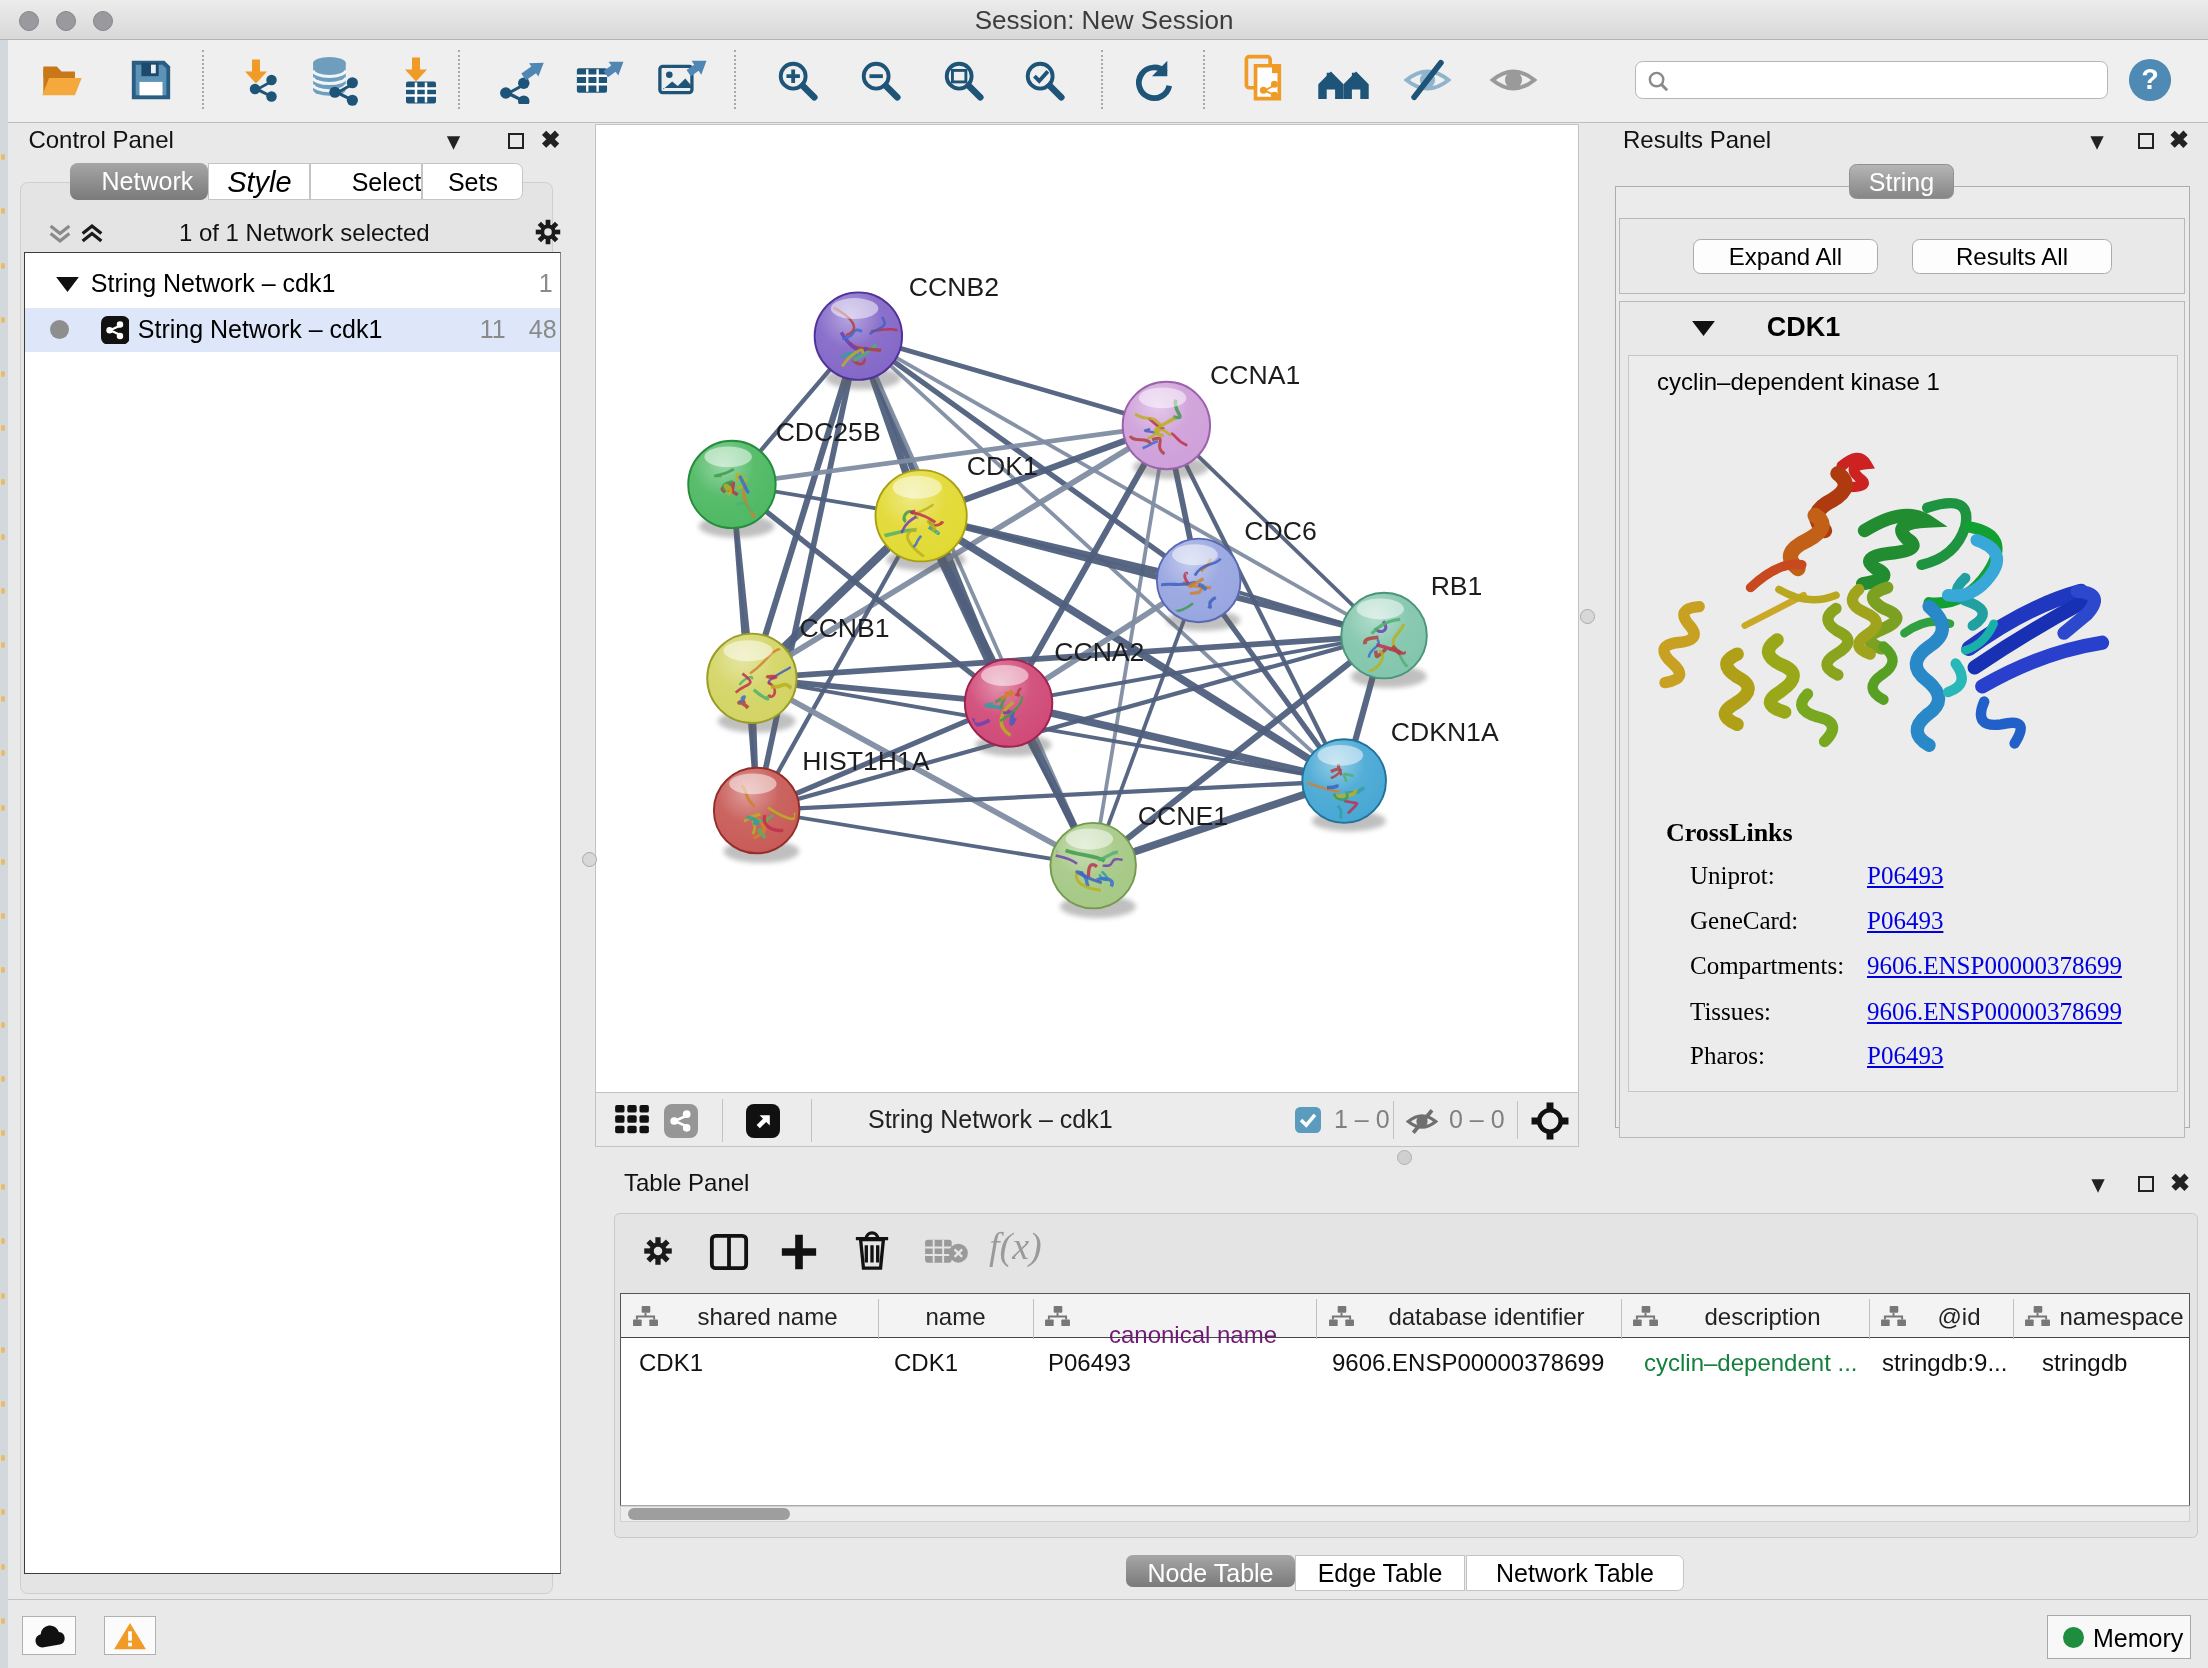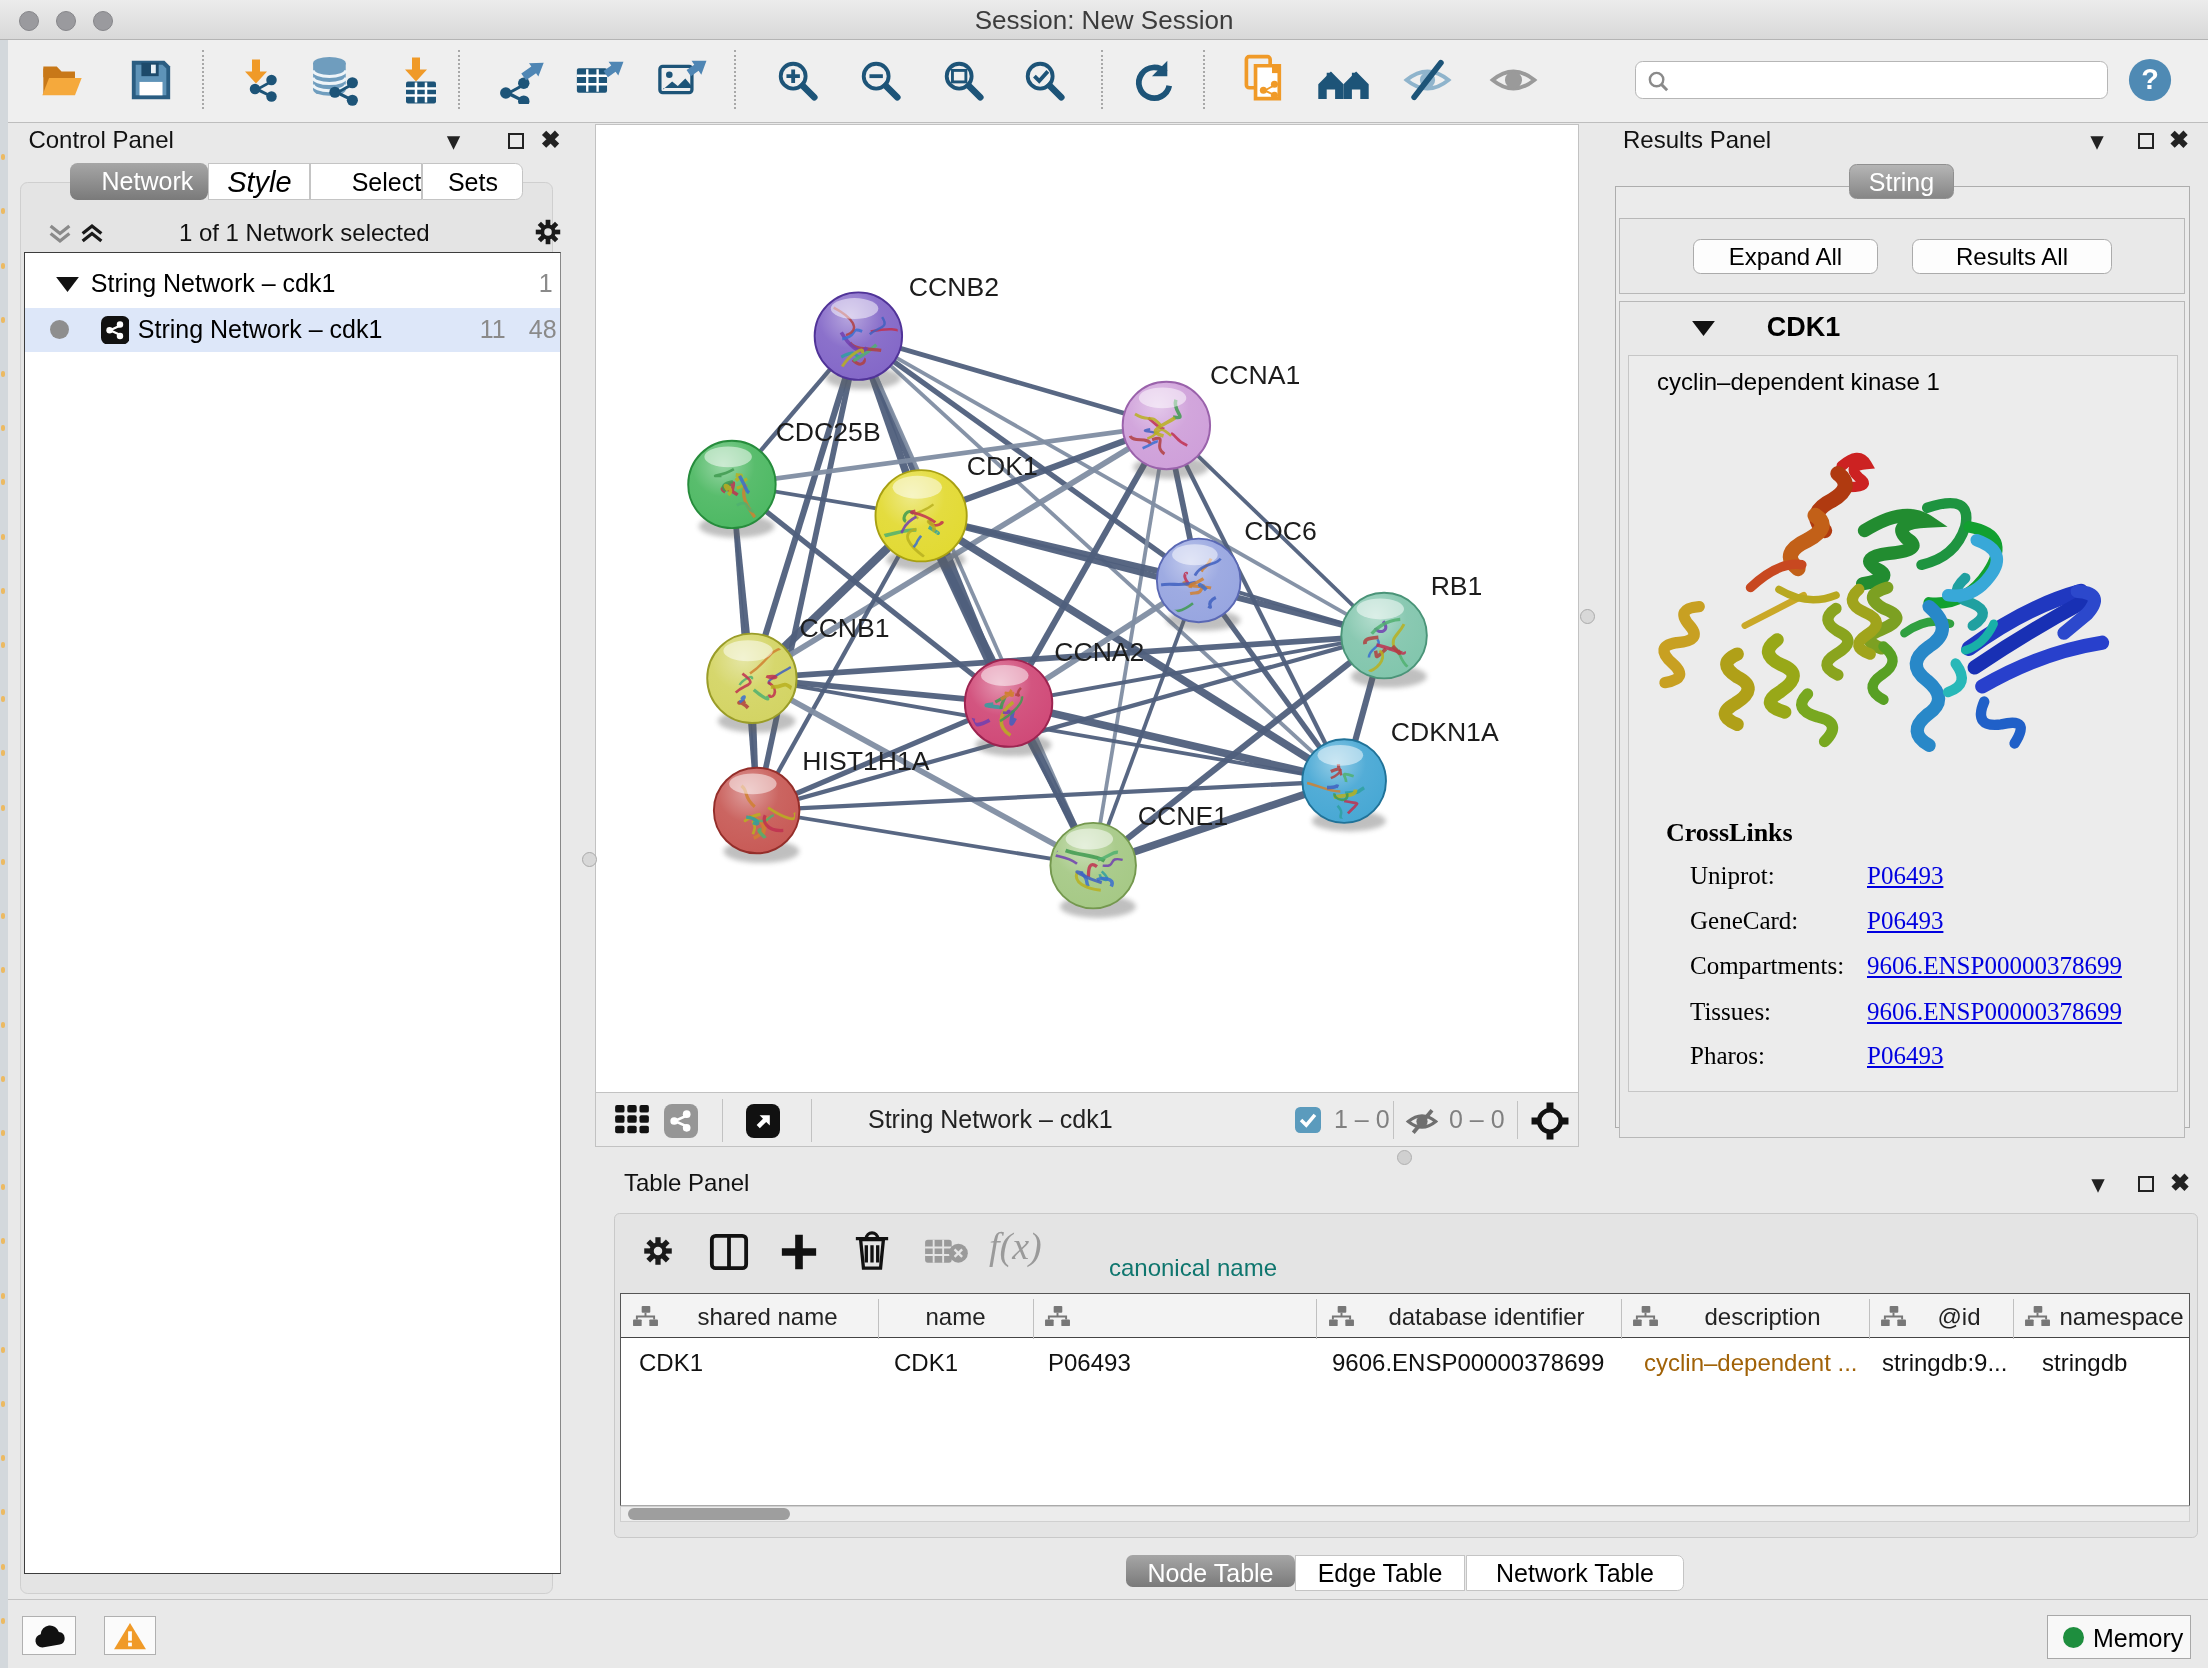--- a/index.html
+++ b/index.html
@@ -824,21 +824,21 @@
       <svg style="position:absolute;left:1044px;top:1305px" width="27" height="23" viewBox="0 0 28 24">
         <g fill="#777">
           <rect x="10" y="1" width="9" height="7" rx="1"></rect>
           <rect x="1" y="15" width="9" height="7" rx="1"></rect>
           <rect x="18" y="15" width="9" height="7" rx="1"></rect>
         </g>
         <g stroke="#777" stroke-width="2" fill="none">
           <path d="M14 8 v4 M5 15 v-3 h18 v3"></path>
         </g>
       </svg>
-      <div class="abs" style="left:1079px;top:1254px;width:228px;text-align:center;font-size:24px;color:#0f766e;">canonical name</div>
+      <div class="abs" style="left:1079px;top:1321px;width:228px;text-align:center;font-size:24px;color:#701a75;">canonical name</div>
       <div class="abs" style="left:1621px;top:1299px;height:40px;border-left:1px solid #c0c0c0;"></div>
       <svg style="position:absolute;left:1328px;top:1305px" width="27" height="23" viewBox="0 0 28 24">
         <g fill="#777">
           <rect x="10" y="1" width="9" height="7" rx="1"></rect>
           <rect x="1" y="15" width="9" height="7" rx="1"></rect>
           <rect x="18" y="15" width="9" height="7" rx="1"></rect>
         </g>
         <g stroke="#777" stroke-width="2" fill="none">
           <path d="M14 8 v4 M5 15 v-3 h18 v3"></path>
         </g>
@@ -876,21 +876,21 @@
         </g>
         <g stroke="#777" stroke-width="2" fill="none">
           <path d="M14 8 v4 M5 15 v-3 h18 v3"></path>
         </g>
       </svg>
       <div class="abs" style="left:2058px;top:1303px;width:127px;text-align:center;font-size:24px;color:#222;">namespace</div>
       <div class="abs" style="left:639px;top:1349px;font-size:24px;color:#111;">CDK1</div>
       <div class="abs" style="left:894px;top:1349px;font-size:24px;color:#111;">CDK1</div>
       <div class="abs" style="left:1048px;top:1349px;font-size:24px;color:#111;">P06493</div>
       <div class="abs" style="left:1332px;top:1349px;font-size:24px;color:#111;">9606.ENSP00000378699</div>
-      <div class="abs" style="left:1644px;top:1349px;font-size:24px;color:#a16207;">cyclin–dependent ...</div>
+      <div class="abs" style="left:1644px;top:1349px;font-size:24px;color:#15803d;">cyclin–dependent ...</div>
       <div class="abs" style="left:1882px;top:1349px;font-size:24px;color:#111;">stringdb:9...</div>
       <div class="abs" style="left:2042px;top:1349px;font-size:24px;color:#111;">stringdb</div>
     </div>
 
 <div class="abs" style="left:0;top:1599px;width:2208px;height:69px;background:#e9e9e9;border-top:1.9px solid #c3c3c3;">
   <div class="abs" style="left:22px;top:16px;width:54px;height:39px;background:#fbfbfb;border:1.9px solid #b0b0b0;">
     <svg style="position:absolute;left:6.7px;top:5.7px" width="40" height="27" viewBox="0 0 46 32">
           <path d="M14 29 a8 8 0 0 1 -2 -15.8 a11 11 0 0 1 21.5 -2.5 a7.5 7.5 0 0 1 1 14.8z" fill="#111"></path>
         </svg>
   </div>

